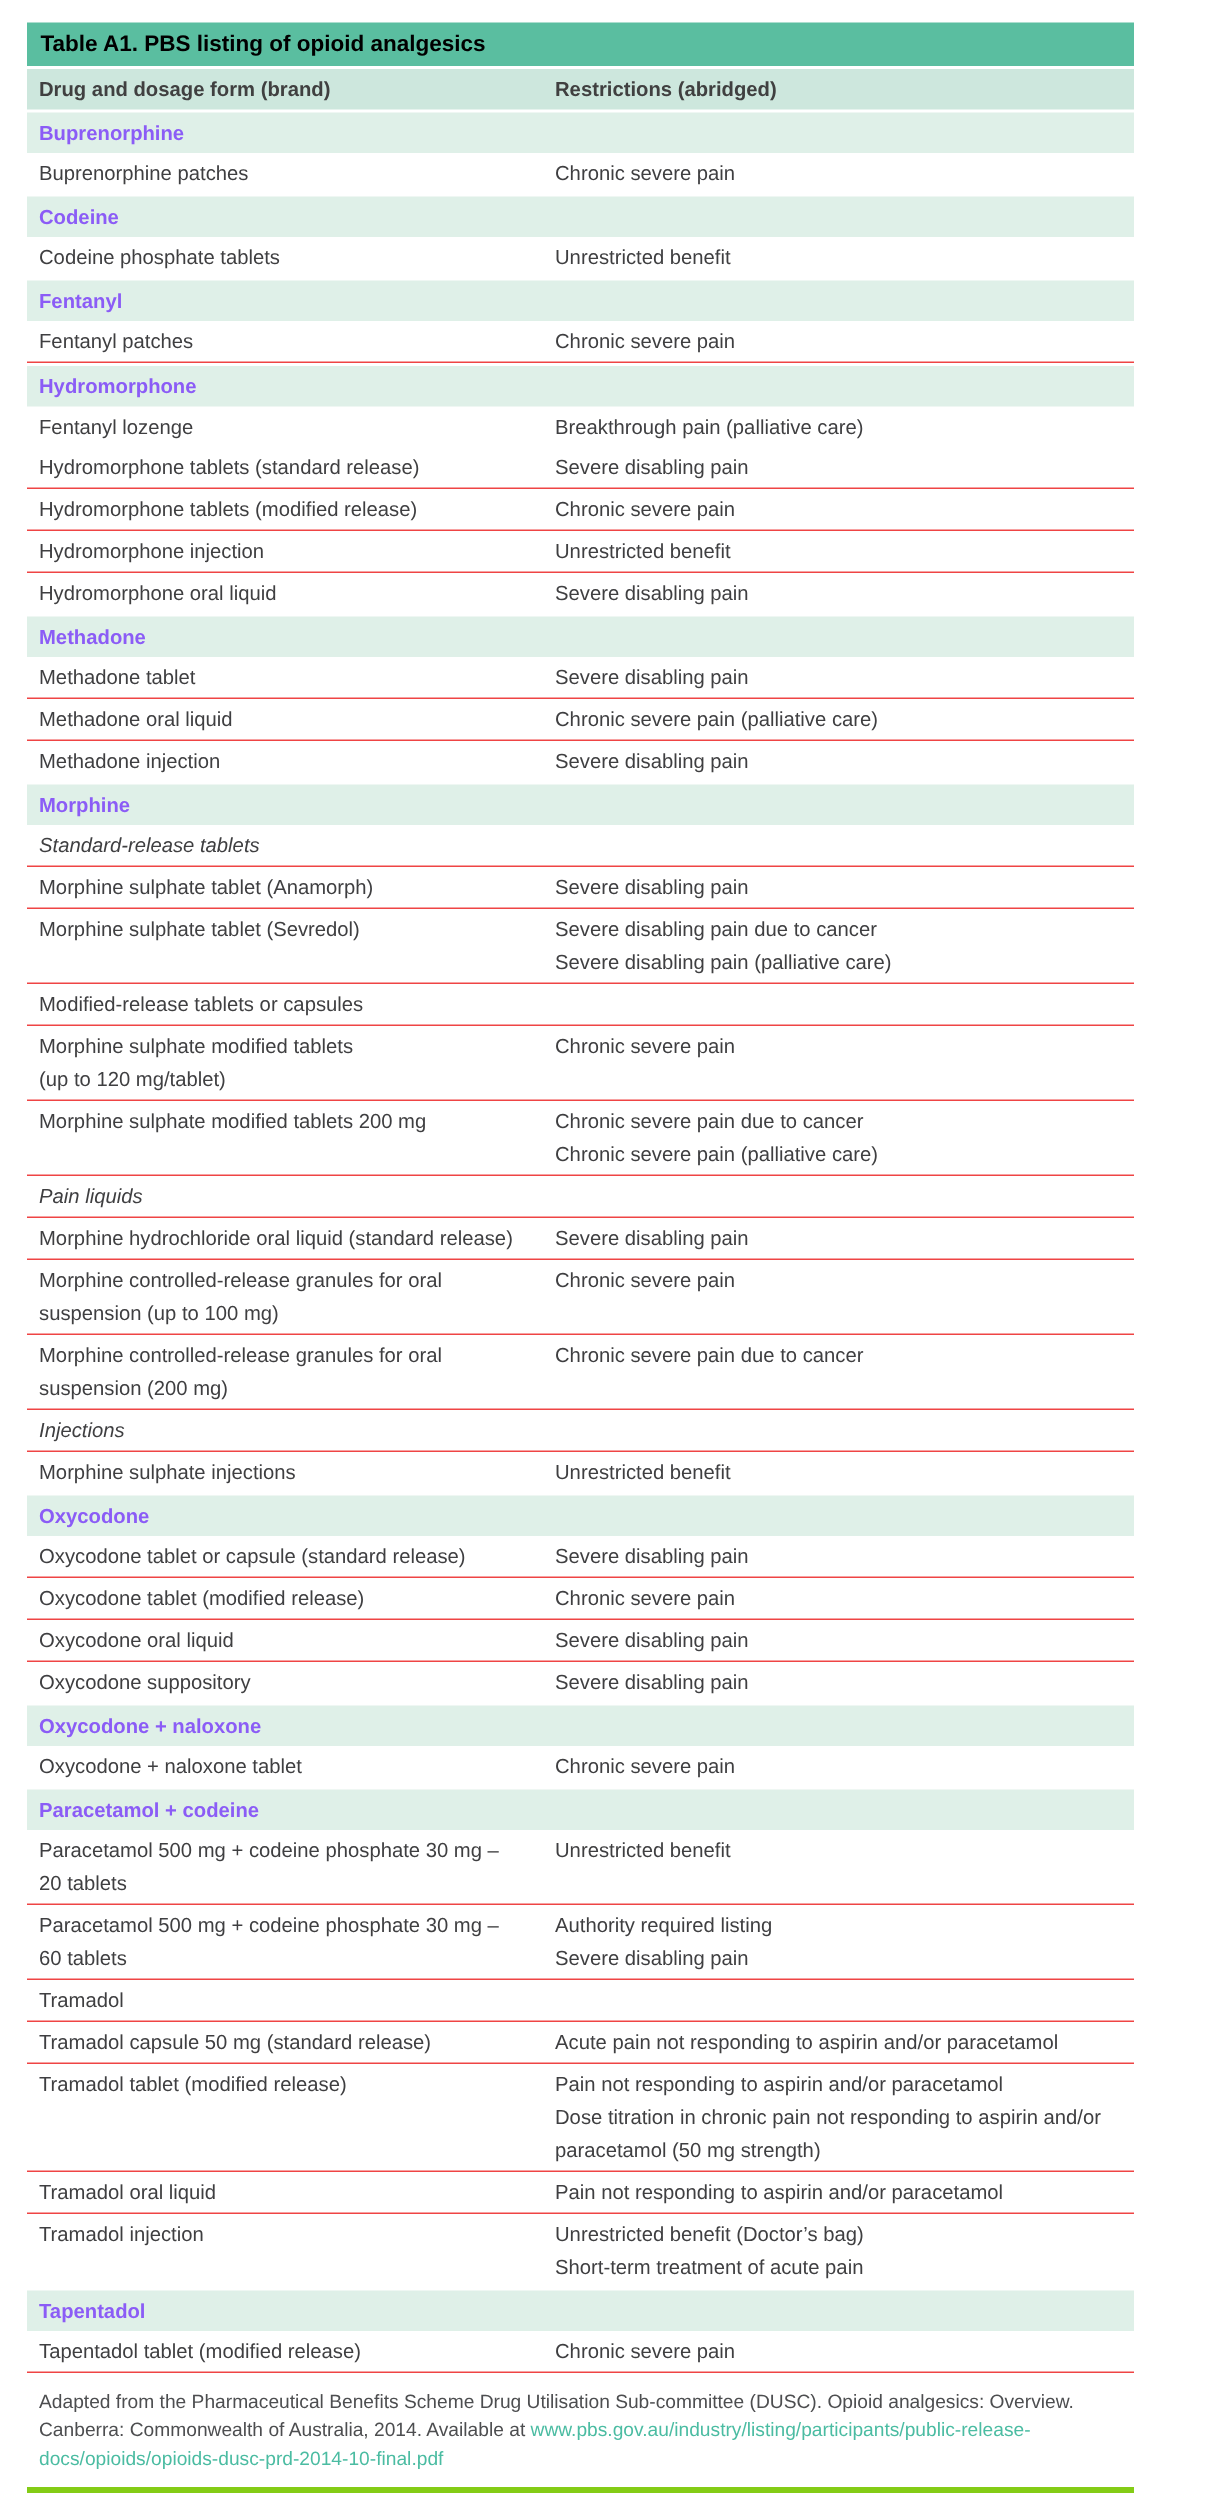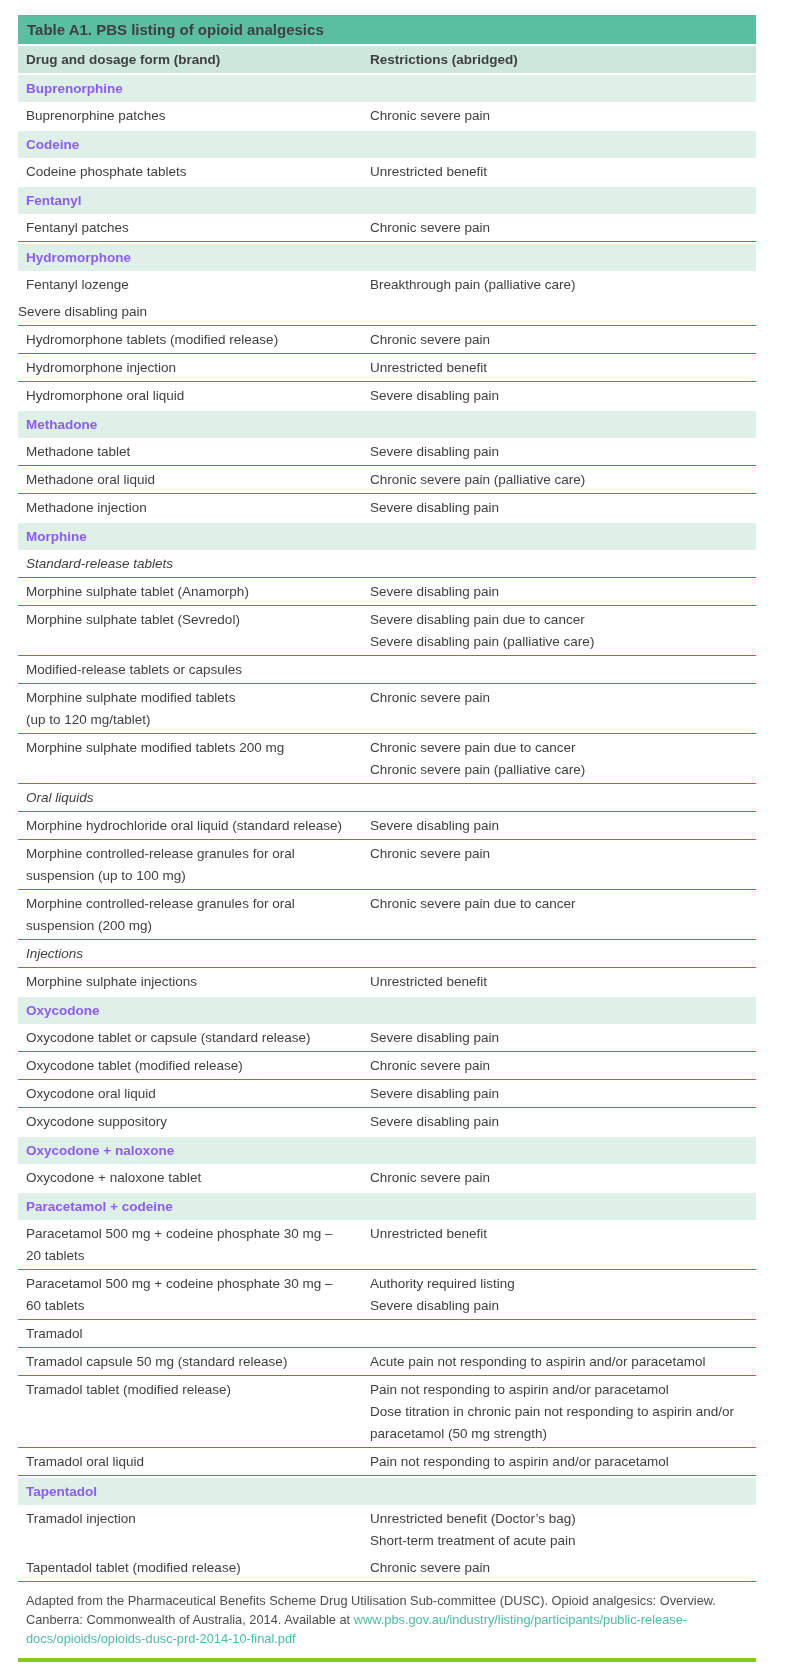--- a/index.html
+++ b/index.html
@@ -5,21 +5,21 @@
   html, body { margin: 0; padding: 0; background: #ffffff; }
   body {
     width: 808px; height: 1668px; overflow: hidden;
     font-family: "Liberation Sans", sans-serif;
     -webkit-font-smoothing: antialiased;
   }
   .page { position: relative; width: 808px; height: 1668px; }
   .table-wrap { position: absolute; left: 18px; top: 15px; width: 738px; }
 
   .title-bar {
-    background: #5ABEA0; color: #404040;
+    background: #5ABEA0; color: #000000;
     font-size: 15px; font-weight: bold; line-height: 17px;
     padding: 6px 9px; margin-bottom: 2px;
   }
   .col-header {
     background: #CDE7DD; display: flex;
     font-size: 13.5px; font-weight: bold; color: #404040;
     line-height: 22px; padding: 3px 0 2px; margin-bottom: 2px;
   }
   .row { display: flex; padding: 3px 0 2px; line-height: 22px; font-size: 13.5px; color: #3F3F41; }
   .row.section {
@@ -93,20 +93,23 @@
         </div>
         <div class="row data">
           <div class="c1">
             <div>Fentanyl lozenge</div>
           </div>
           <div class="c2">
             <div>Breakthrough pain (palliative care)</div>
           </div>
         </div>
         <div class="row data hr">
+          <div class="c1">
+            <div>Hydromorphone tablets (standard release)</div>
+          </div>
           <div class="c2">
             <div>Severe disabling pain</div>
           </div>
         </div>
         <div class="row data hr">
           <div class="c1">
             <div>Hydromorphone tablets (modified release)</div>
           </div>
           <div class="c2">
             <div>Chronic severe pain</div>
@@ -193,21 +196,21 @@
         <div class="row data hr">
           <div class="c1">
             <div>Morphine sulphate modified tablets 200 mg</div>
           </div>
           <div class="c2">
             <div>Chronic severe pain due to cancer</div>
             <div>Chronic severe pain (palliative care)</div>
           </div>
         </div>
         <div class="row subheader italic hr">
-          <div class="c1">Oral liquids</div>
+          <div class="c1">Pain liquids</div>
         </div>
         <div class="row data hr">
           <div class="c1">
             <div>Morphine hydrochloride oral liquid (standard release)</div>
           </div>
           <div class="c2">
             <div>Severe disabling pain</div>
           </div>
         </div>
         <div class="row data hr">
@@ -328,31 +331,31 @@
           </div>
         </div>
         <div class="row data hr">
           <div class="c1">
             <div>Tramadol oral liquid</div>
           </div>
           <div class="c2">
             <div>Pain not responding to aspirin and/or paracetamol</div>
           </div>
         </div>
-        <div class="row section">
-          <div class="c1">Tapentadol</div>
-        </div>
         <div class="row data">
           <div class="c1">
             <div>Tramadol injection</div>
           </div>
           <div class="c2">
             <div>Unrestricted benefit (Doctor’s bag)</div>
             <div>Short-term treatment of acute pain</div>
           </div>
+        </div>
+        <div class="row section">
+          <div class="c1">Tapentadol</div>
         </div>
         <div class="row data hr">
           <div class="c1">
             <div>Tapentadol tablet (modified release)</div>
           </div>
           <div class="c2">
             <div>Chronic severe pain</div>
           </div>
         </div>
       </div>

